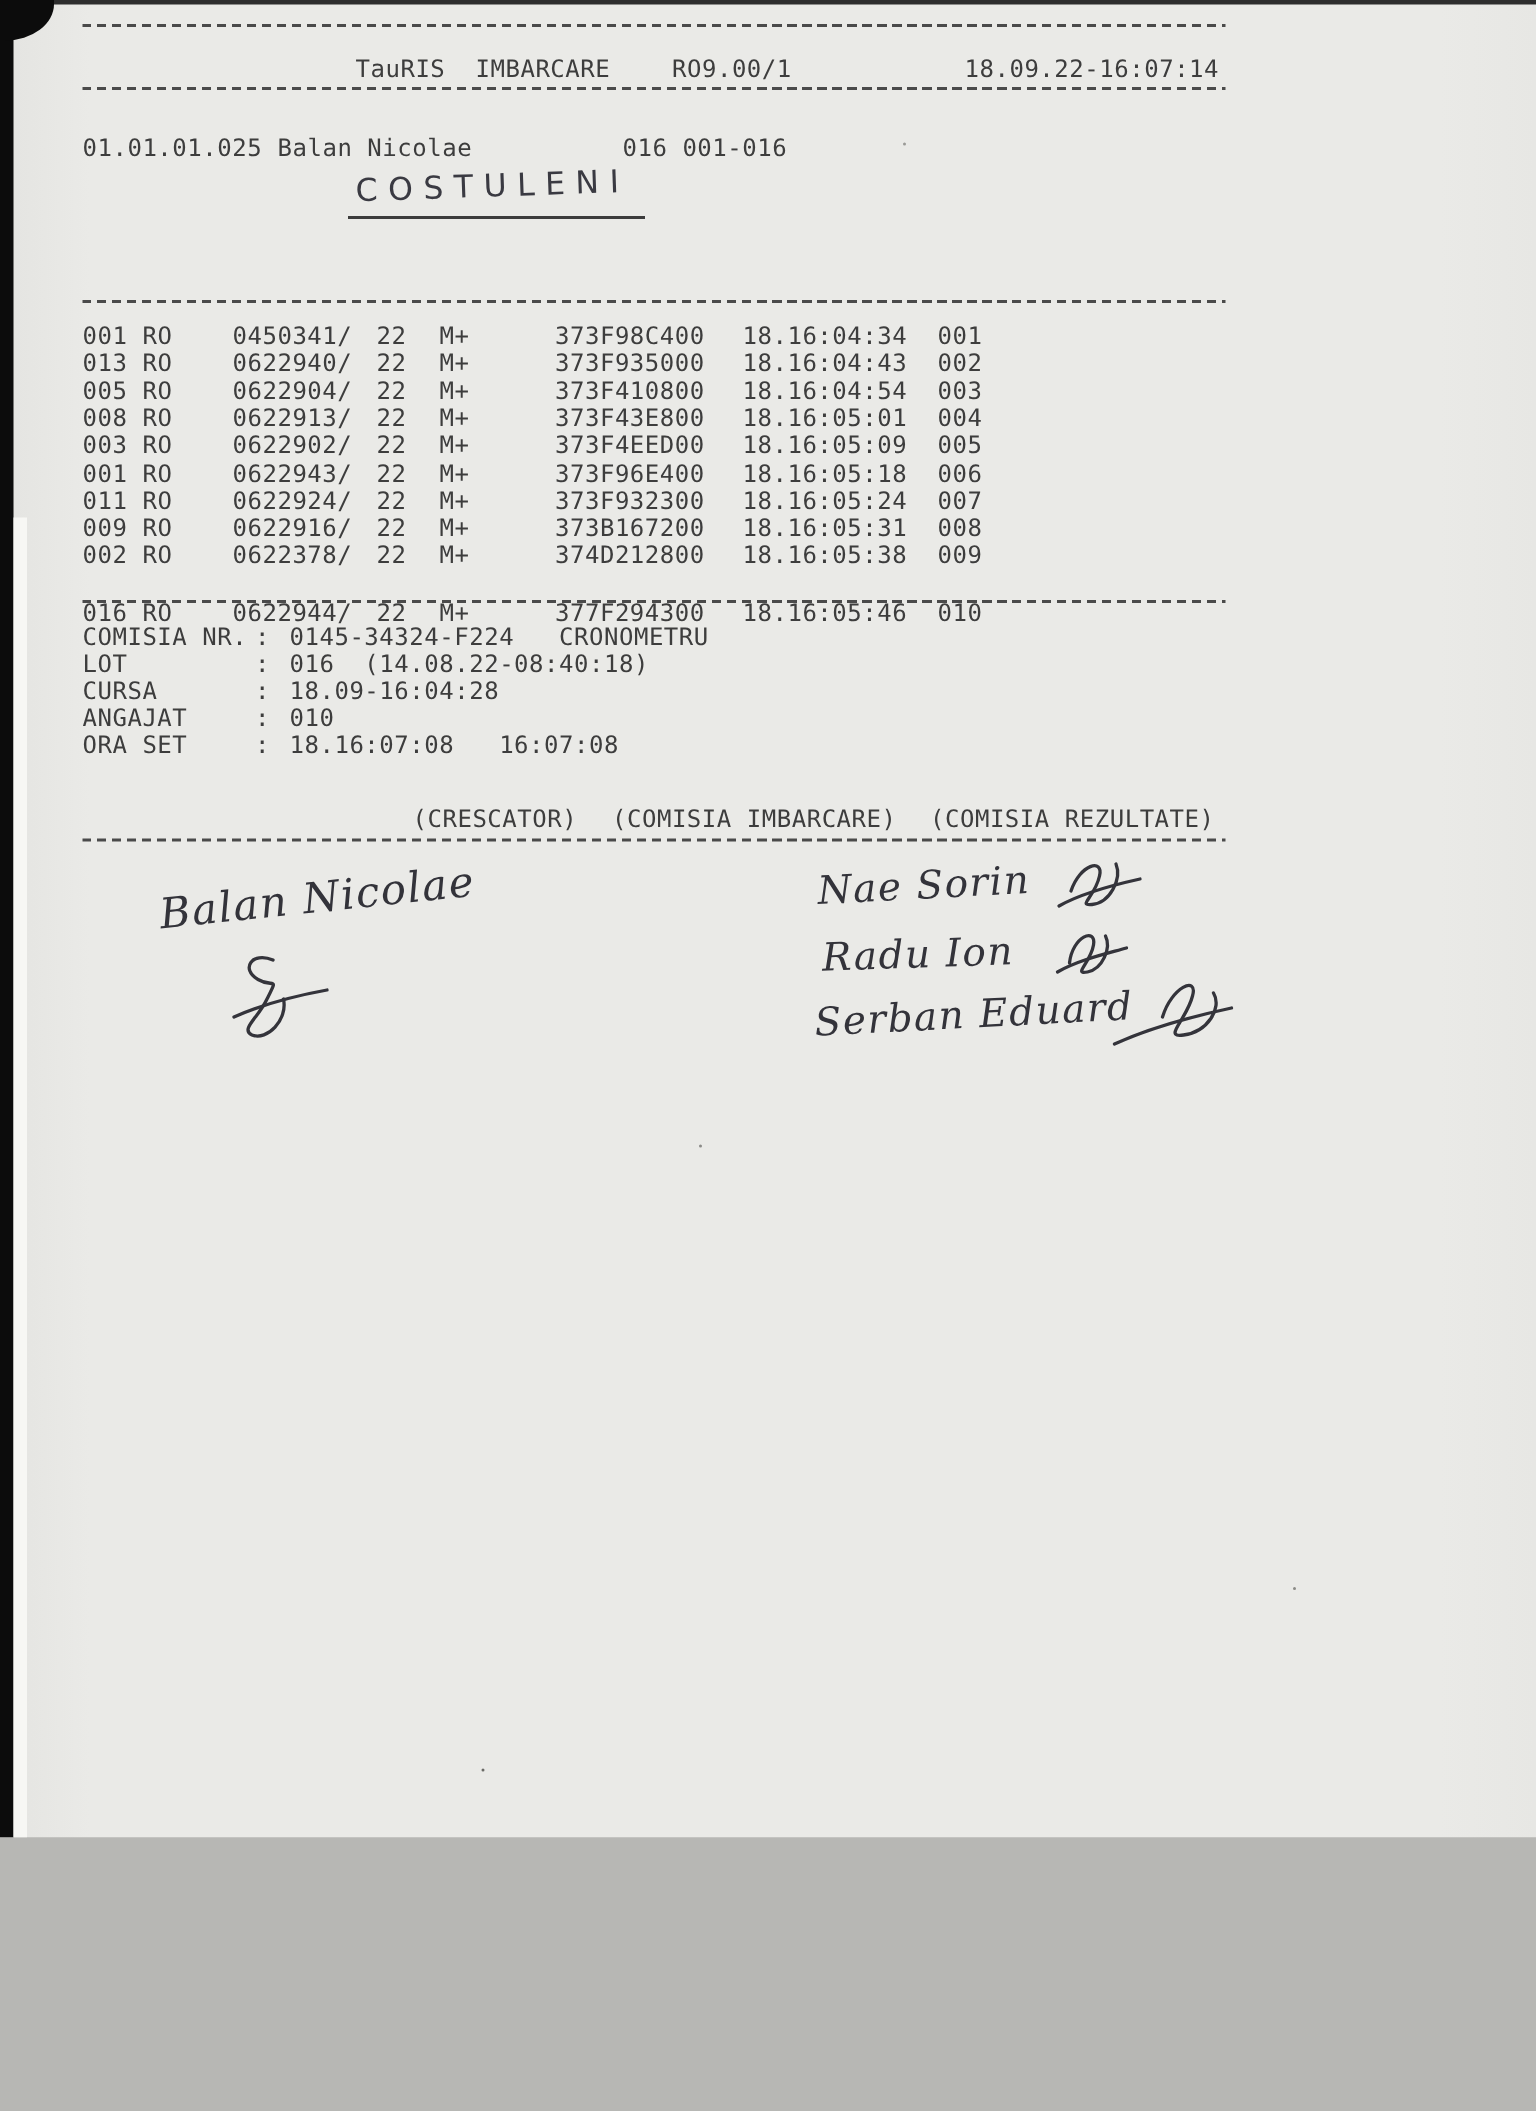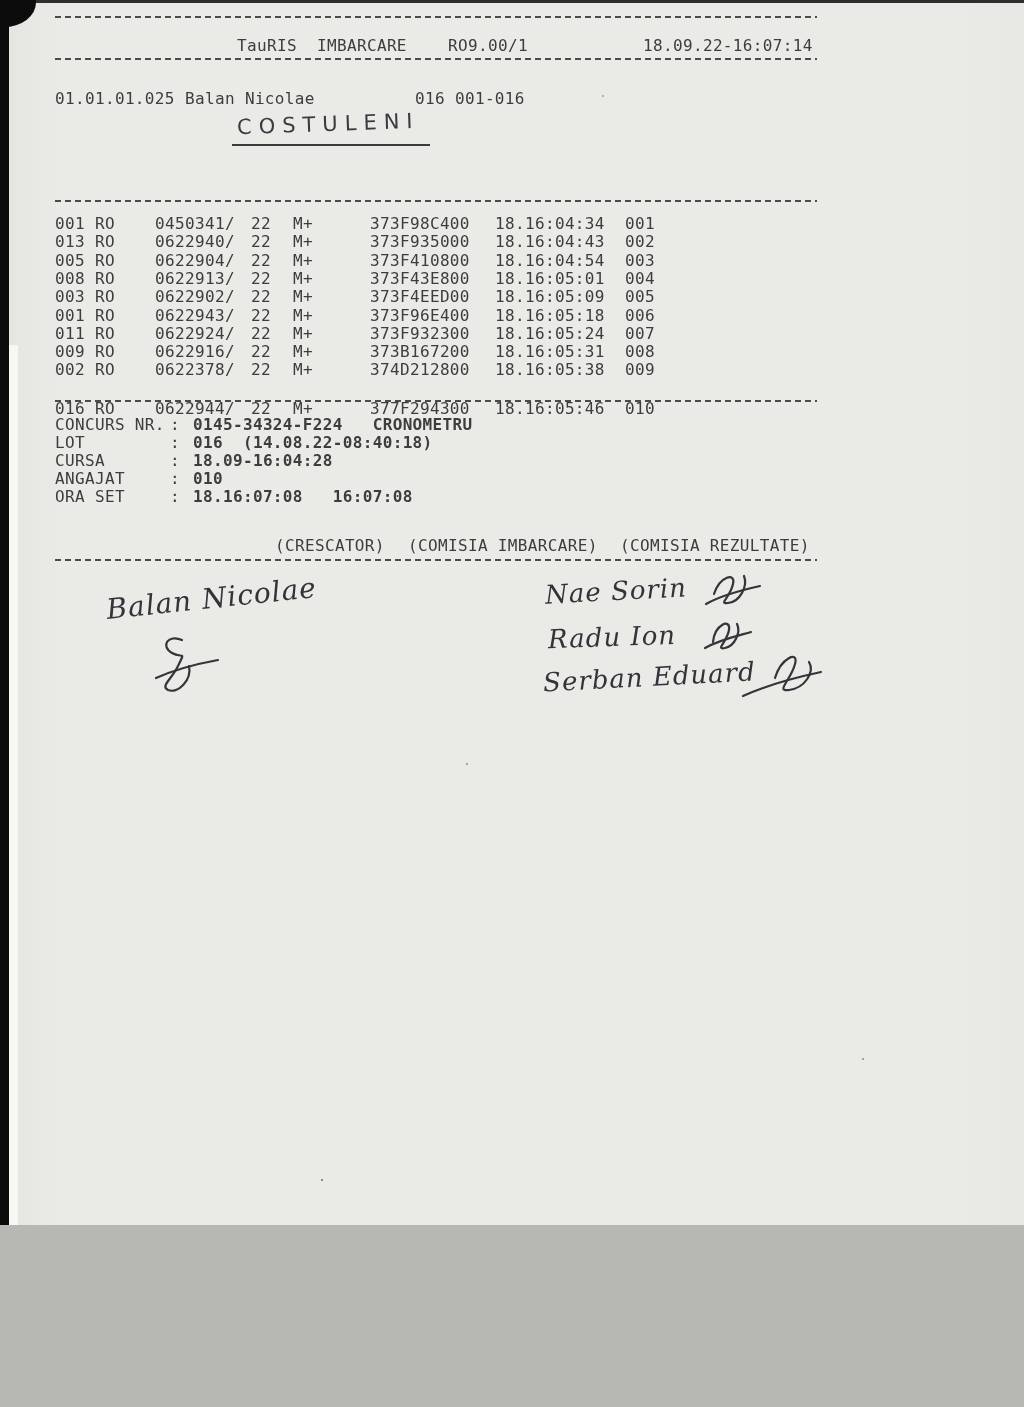--- a/index.html
+++ b/index.html
@@ -18,21 +18,21 @@
   .divider{
     position:absolute;left:55px;width:762px;height:2px;
     background:repeating-linear-gradient(90deg,#4a4a4a 0 6px,transparent 6px 10px);
   }
   
   .trow{left:55px;width:770px;}
   .f-nr{left:0;} .f-country{left:40px;} .f-inel{left:100px;} .f-year{left:196px;}
   .f-col{left:238px;} .f-cod{left:315px;} .f-timp{left:440px;} .f-ent{left:570px;}
   .h0{left:0;} .h1{left:100px;} .h2{left:255px;} .h3{left:440px;} .h4{left:570px;} .h5{left:690px;}
   
-  .ctl-label{left:0;} .ctl-colon{left:115px;} .ctl-value{left:138px;font-weight:bold;}
+  .ctl-label{left:0;} .ctl-colon{left:115px;} .ctl-value{left:138px;}
   
   .role0{left:220px;} .role1{left:353px;} .role2{left:565px;}
   
   .hand{
     position:absolute;
     font-family:"DejaVu Serif","Liberation Serif",serif;
     font-style:italic;
     color:#33333a;
     white-space:nowrap;
     letter-spacing:1px;
@@ -100,21 +100,21 @@
       <div class="line trow" style="top: 305.5px;"><span class="f-nr">001</span><span class="f-country">RO</span><span class="f-inel">0622943/</span><span class="f-year">22</span><span class="f-col">M+</span><span class="f-cod">373F96E400</span><span class="f-timp">18.16:05:18</span><span class="f-ent">006</span></div>
       <div class="line trow" style="top: 323.8px;"><span class="f-nr">011</span><span class="f-country">RO</span><span class="f-inel">0622924/</span><span class="f-year">22</span><span class="f-col">M+</span><span class="f-cod">373F932300</span><span class="f-timp">18.16:05:24</span><span class="f-ent">007</span></div>
       <div class="line trow" style="top: 342.1px;"><span class="f-nr">009</span><span class="f-country">RO</span><span class="f-inel">0622916/</span><span class="f-year">22</span><span class="f-col">M+</span><span class="f-cod">373B167200</span><span class="f-timp">18.16:05:31</span><span class="f-ent">008</span></div>
       <div class="line trow" style="top: 360.4px;"><span class="f-nr">002</span><span class="f-country">RO</span><span class="f-inel">0622378/</span><span class="f-year">22</span><span class="f-col">M+</span><span class="f-cod">374D212800</span><span class="f-timp">18.16:05:38</span><span class="f-ent">009</span></div>
       <div class="line trow" style="top: 399px;"><span class="f-nr">016</span><span class="f-country">RO</span><span class="f-inel">0622944/</span><span class="f-year">22</span><span class="f-col">M+</span><span class="f-cod">377F294300</span><span class="f-timp">18.16:05:46</span><span class="f-ent">010</span></div>
     </div>
 
   <div class="divider" style="top:400px"></div>
 
   <div id="control-block">
-      <div class="line trow" style="top: 415px;"><span class="ctl-label">CONCURS NR.</span><span class="ctl-colon">:</span><span class="ctl-value">0145-34324-F224   CRONOMETRU</span></div>
+      <div class="line trow" style="top: 415px;"><span class="ctl-label">COMISIA NR.</span><span class="ctl-colon">:</span><span class="ctl-value">0145-34324-F224   CRONOMETRU</span></div>
       <div class="line trow" style="top: 433px;"><span class="ctl-label">LOT</span><span class="ctl-colon">:</span><span class="ctl-value">016  (14.08.22-08:40:18)</span></div>
       <div class="line trow" style="top: 451px;"><span class="ctl-label">CURSA</span><span class="ctl-colon">:</span><span class="ctl-value">18.09-16:04:28</span></div>
       <div class="line trow" style="top: 469px;"><span class="ctl-label">ANGAJAT</span><span class="ctl-colon">:</span><span class="ctl-value">010</span></div>
       <div class="line trow" style="top: 487px;"><span class="ctl-label">ORA SET</span><span class="ctl-colon">:</span><span class="ctl-value">18.16:07:08   16:07:08</span></div>
     </div>
 
   <div class="line trow" style="top:536px">
     <span class="role0">(CRESCATOR)</span>
     <span class="role1">(COMISIA IMBARCARE)</span>
     <span class="role2">(COMISIA REZULTATE)</span>

